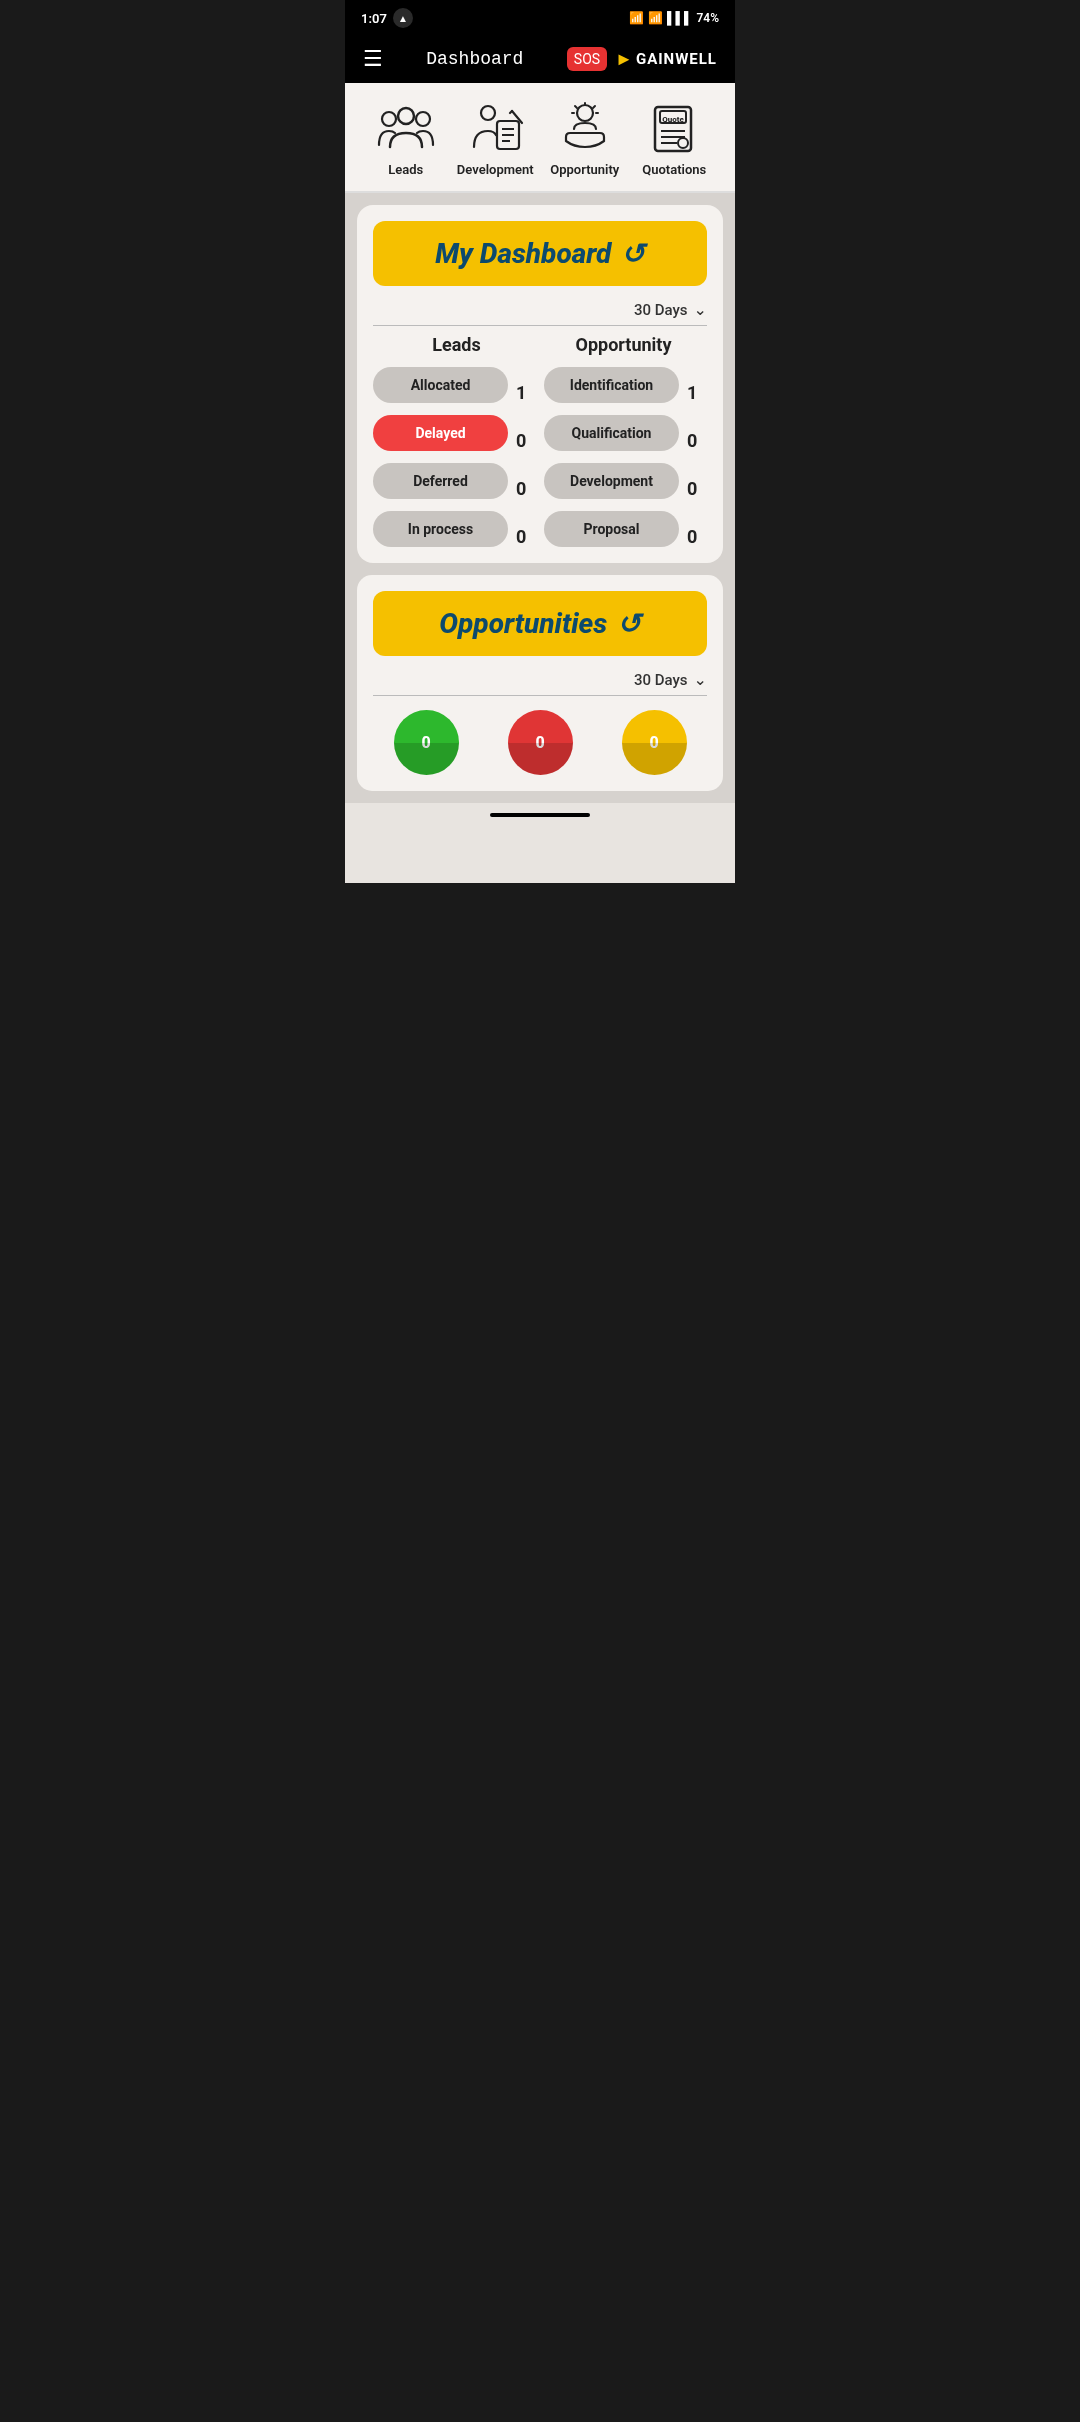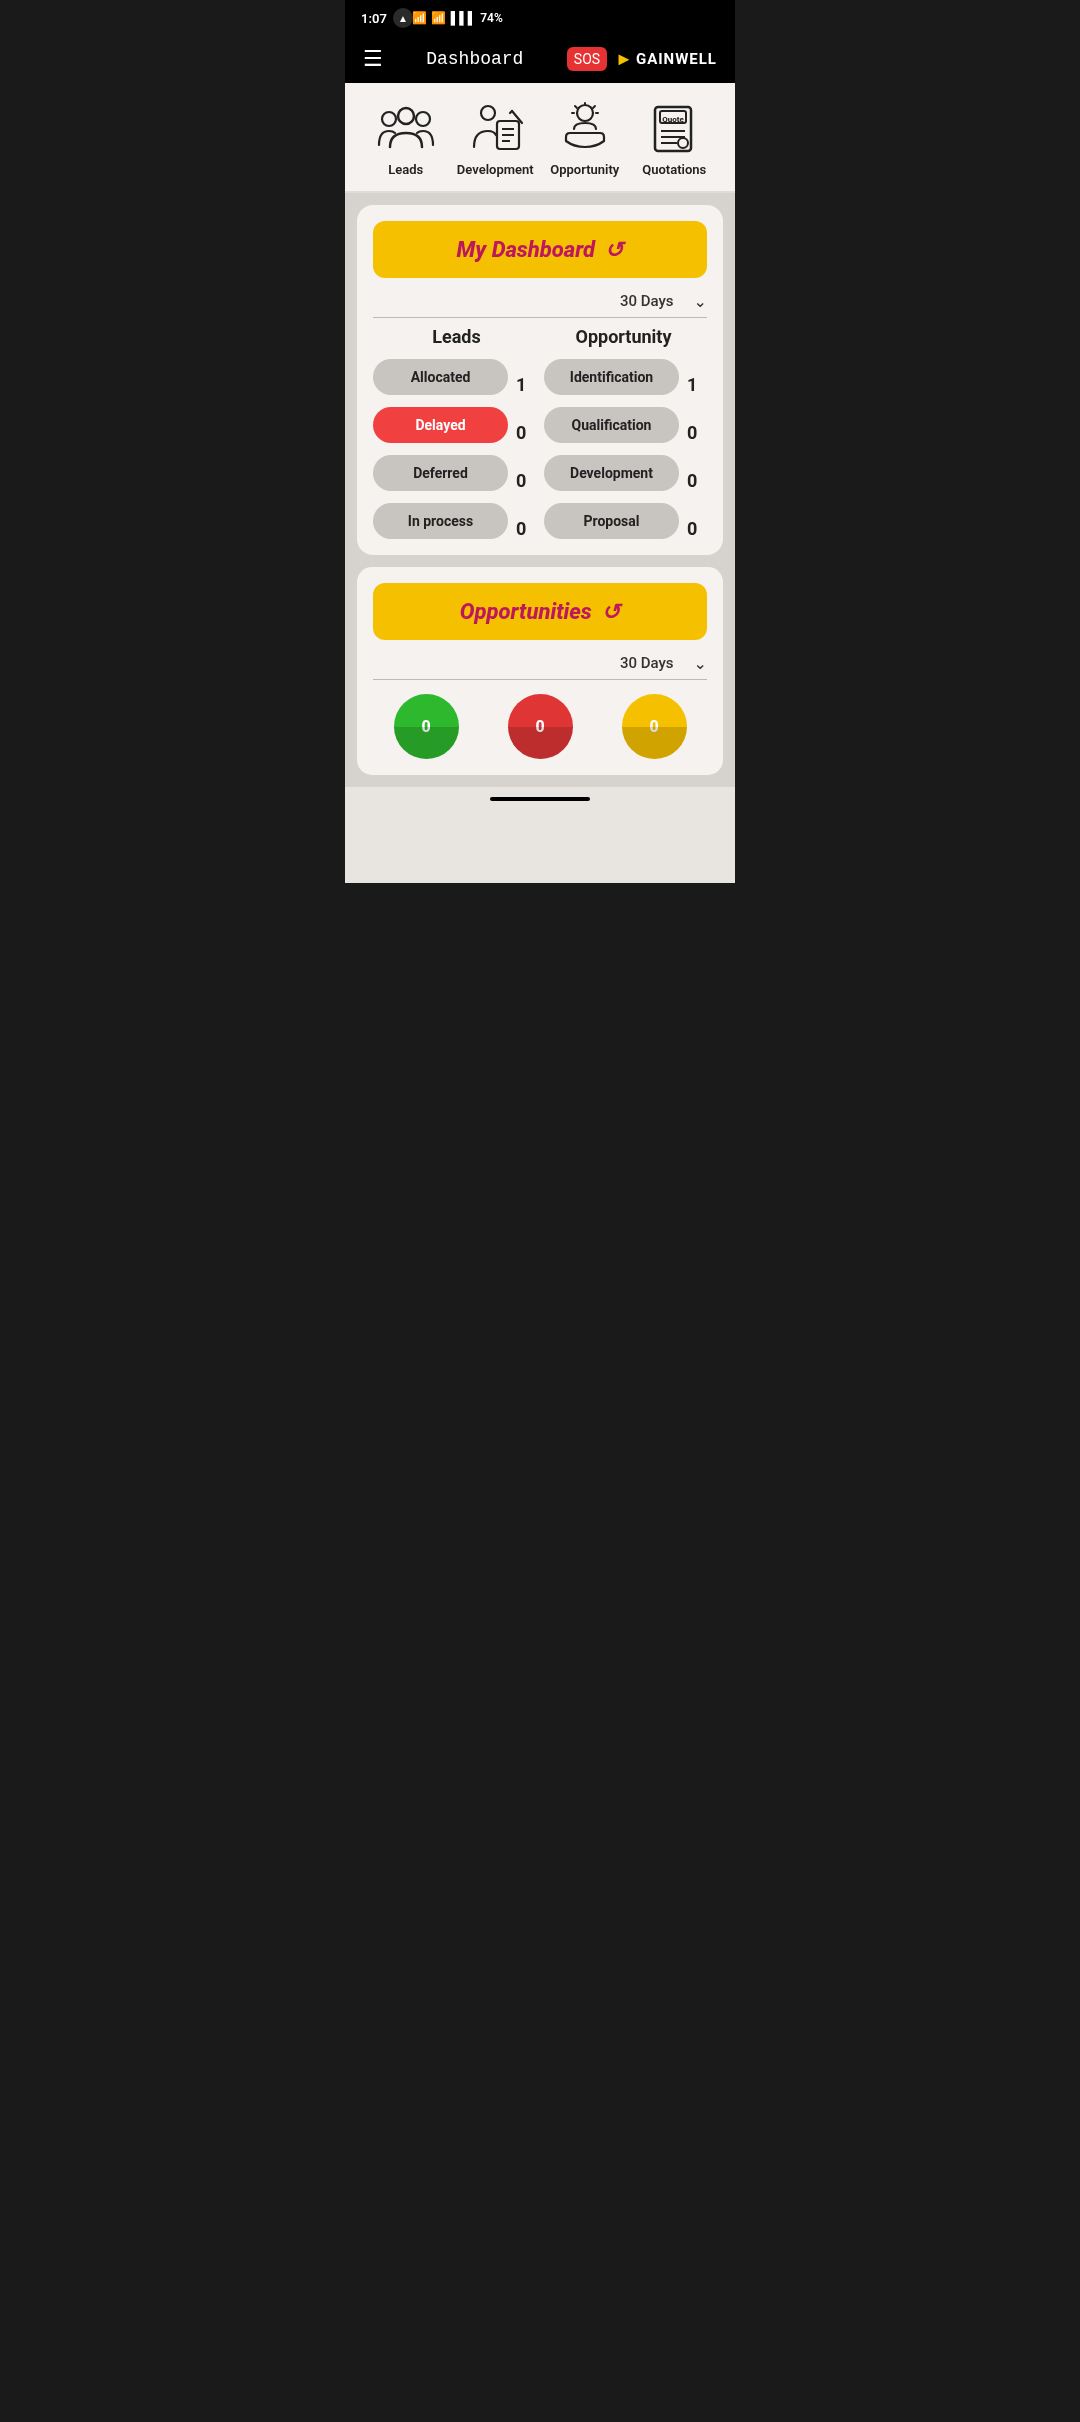--- a/index.html
+++ b/index.html
@@ -11,20 +11,21 @@
       width: 390px;
       margin: 0 auto;
       min-height: 870px;
     }
 
     
     .status-bar {
       background: #000;
       color: #fff;
       display: flex;
+      justify-content: space-between;
       align-items: center;
       padding: 8px 16px 6px;
       font-size: 13px;
       font-weight: 600;
     }
     .status-left { display: flex; align-items: center; gap: 6px; }
     .status-right { display: flex; align-items: center; gap: 4px; font-size: 12px; }
     .arrow-icon {
       background: #2a2a2a;
       border-radius: 50%;
@@ -141,35 +142,36 @@
       border-radius: 12px;
       padding: 16px;
       text-align: center;
       margin-bottom: 14px;
       display: flex;
       align-items: center;
       justify-content: center;
       gap: 10px;
     }
     .dashboard-header-btn span {
-      font-size: 22px;
+      font-size: 28px;
       font-weight: 800;
-      color: #be185d;
+      color: #0c4a6e;
       font-style: italic;
     }
     .refresh-icon {
       font-size: 20px;
       color: #222;
     }
 
     
     .period-selector {
       display: flex;
       justify-content: flex-end;
-      gap: 20px;
+      align-items: center;
+      gap: 6px;
       margin-bottom: 8px;
       padding-bottom: 6px;
       border-bottom: 1px solid #bbb;
     }
     .period-label {
       font-size: 15px;
       font-weight: 500;
       color: #333;
     }
     .chevron-down { font-size: 16px; color: #333; }

